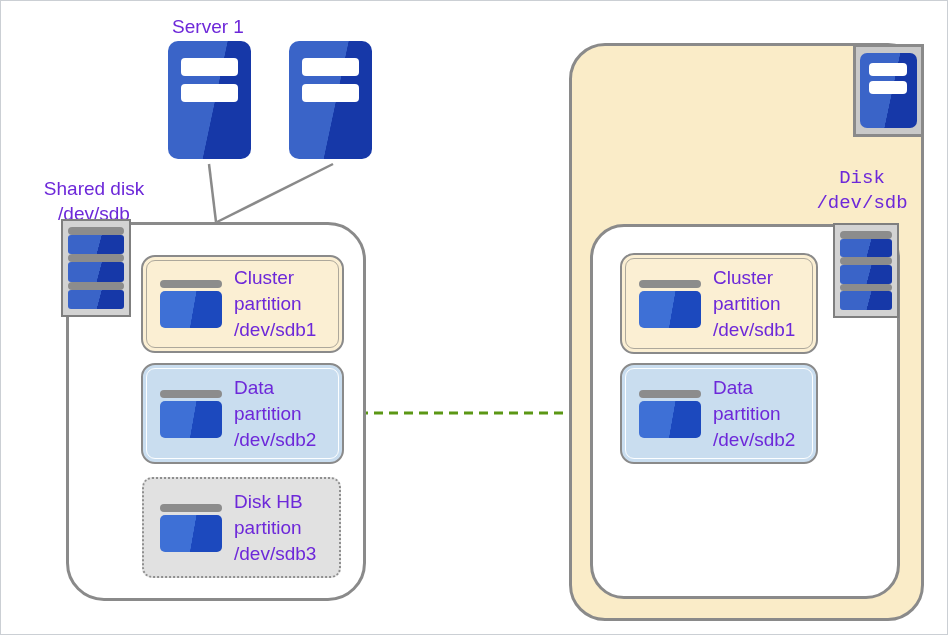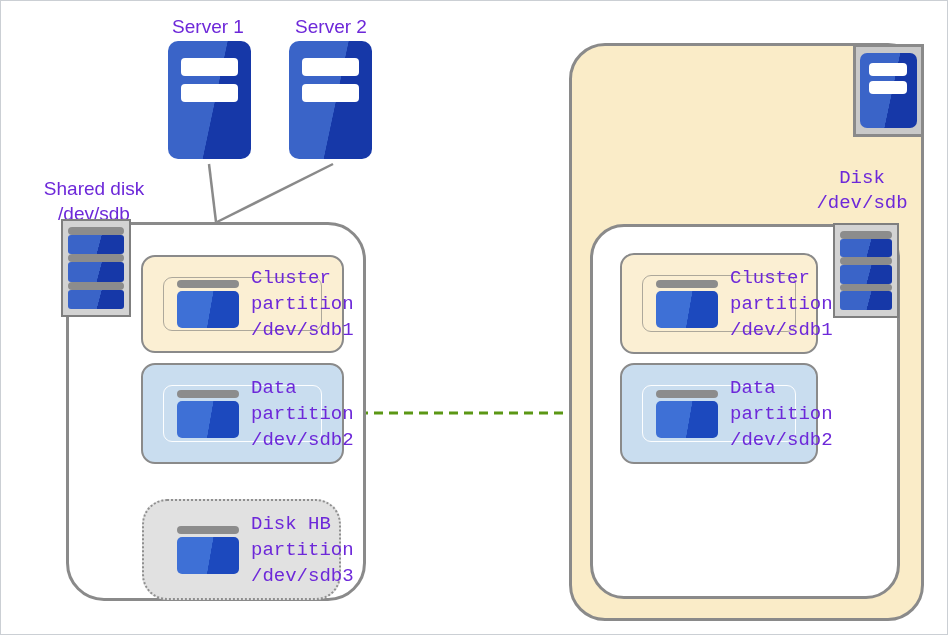--- a/index.html
+++ b/index.html
@@ -42,31 +42,31 @@
     background:linear-gradient(105deg,var(--server-light) 55%,var(--server-dark) 55.5%);}
 
   
   .container{position:absolute;box-sizing:border-box;border:3px solid var(--border-gray);}
   .white-box{background:#fff;}
   .tan-box{background:var(--tan);}
 
   
   .pbox{
     position:absolute;box-sizing:border-box;border:2px solid var(--border-gray);
-    border-radius:14px;padding:20px;font-family:Liberation Mono, monospace;
+    border-radius:14px;padding:3px;
   }
   .pbox-inner{
     box-sizing:border-box;width:100%;height:100%;border-radius:9px;
     display:flex;align-items:center;gap:12px;padding-left:13px;
   }
   .pbox.tan{background:var(--partition-tan);}
   .pbox.tan .pbox-inner{border:1px solid rgba(110,110,110,.55);}
   .pbox.blue{background:var(--partition-blue);}
   .pbox.blue .pbox-inner{border:1px solid rgba(255,255,255,.95);align-items:center;}
-  .pbox.gray{background:var(--partition-gray);border:2px dotted #8F8F8F;border-radius:25px;margin-top:22px;}
+  .pbox.gray{background:var(--partition-gray);border:2px dotted #8F8F8F;border-radius:10px;}
   .pbox.gray .pbox-inner{border:none;}
 
   
   .chip{width:62px;flex:0 0 62px;}
   .chip-bar{height:8px;border-radius:4px;background:var(--stripe-gray);margin-bottom:3px;}
   .chip-disk{height:37px;border-radius:5px;
     background:linear-gradient(100deg,var(--chip-light) 53%,var(--chip-dark) 53.5%);}
   .ptext{font-size:19px;line-height:26px;}
 
   
@@ -85,21 +85,20 @@
 <div class="canvas">
 
   <svg class="overlay" width="948" height="635" viewBox="0 0 948 635">
     <line x1="208" y1="163" x2="215" y2="221" stroke="#8A8A8A" stroke-width="2.5"></line>
     <line x1="332" y1="163" x2="216" y2="221" stroke="#8A8A8A" stroke-width="2.5"></line>
     <line x1="343" y1="412" x2="603" y2="412" stroke="#5B9714" stroke-width="3.2" stroke-dasharray="9,6"></line>
     <polyline points="598,403 616,412 598,421" fill="none" stroke="#5B9714" stroke-width="3.5" stroke-linecap="round" stroke-linejoin="miter"></polyline>
   </svg>
 
   <div class="lbl center" style="left:157px;top:13px;width:100px;">Server 1</div>
-  <div class="lbl center" style="left:280px;top:13px;width:100px;">Server 2</div>
   <div class="lbl right" style="left:823px;top:13px;width:100px;">Server 3</div>
 
   <div class="server" style="left:167px;top:40px;width:83px;height:118px;">
     <span class="sbar" style="left:13px;top:17px;width:57px;height:18px;"></span>
     <span class="sbar" style="left:13px;top:43px;width:57px;height:18px;"></span>
   </div>
   <div class="server" style="left:288px;top:40px;width:83px;height:118px;">
     <span class="sbar" style="left:13px;top:17px;width:57px;height:18px;"></span>
     <span class="sbar" style="left:13px;top:43px;width:57px;height:18px;"></span>
   </div>

